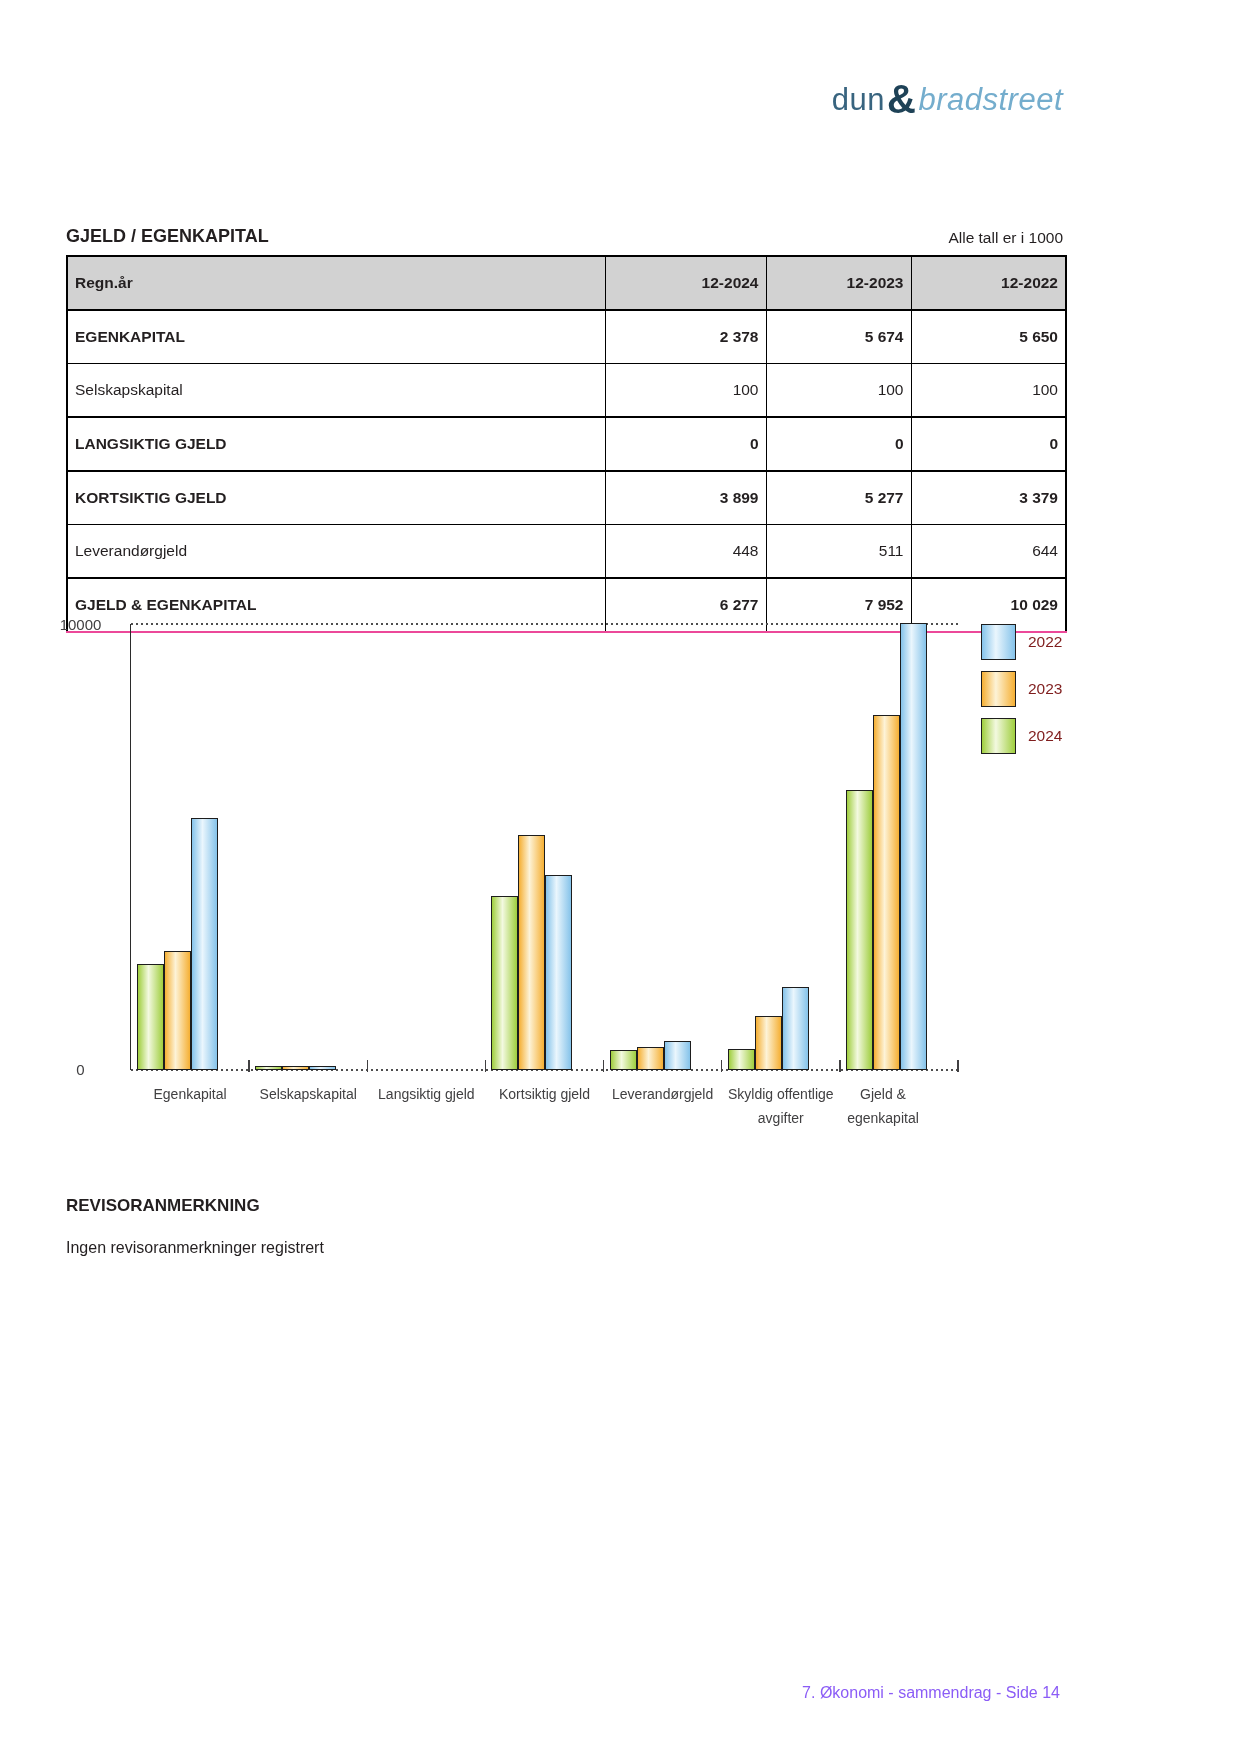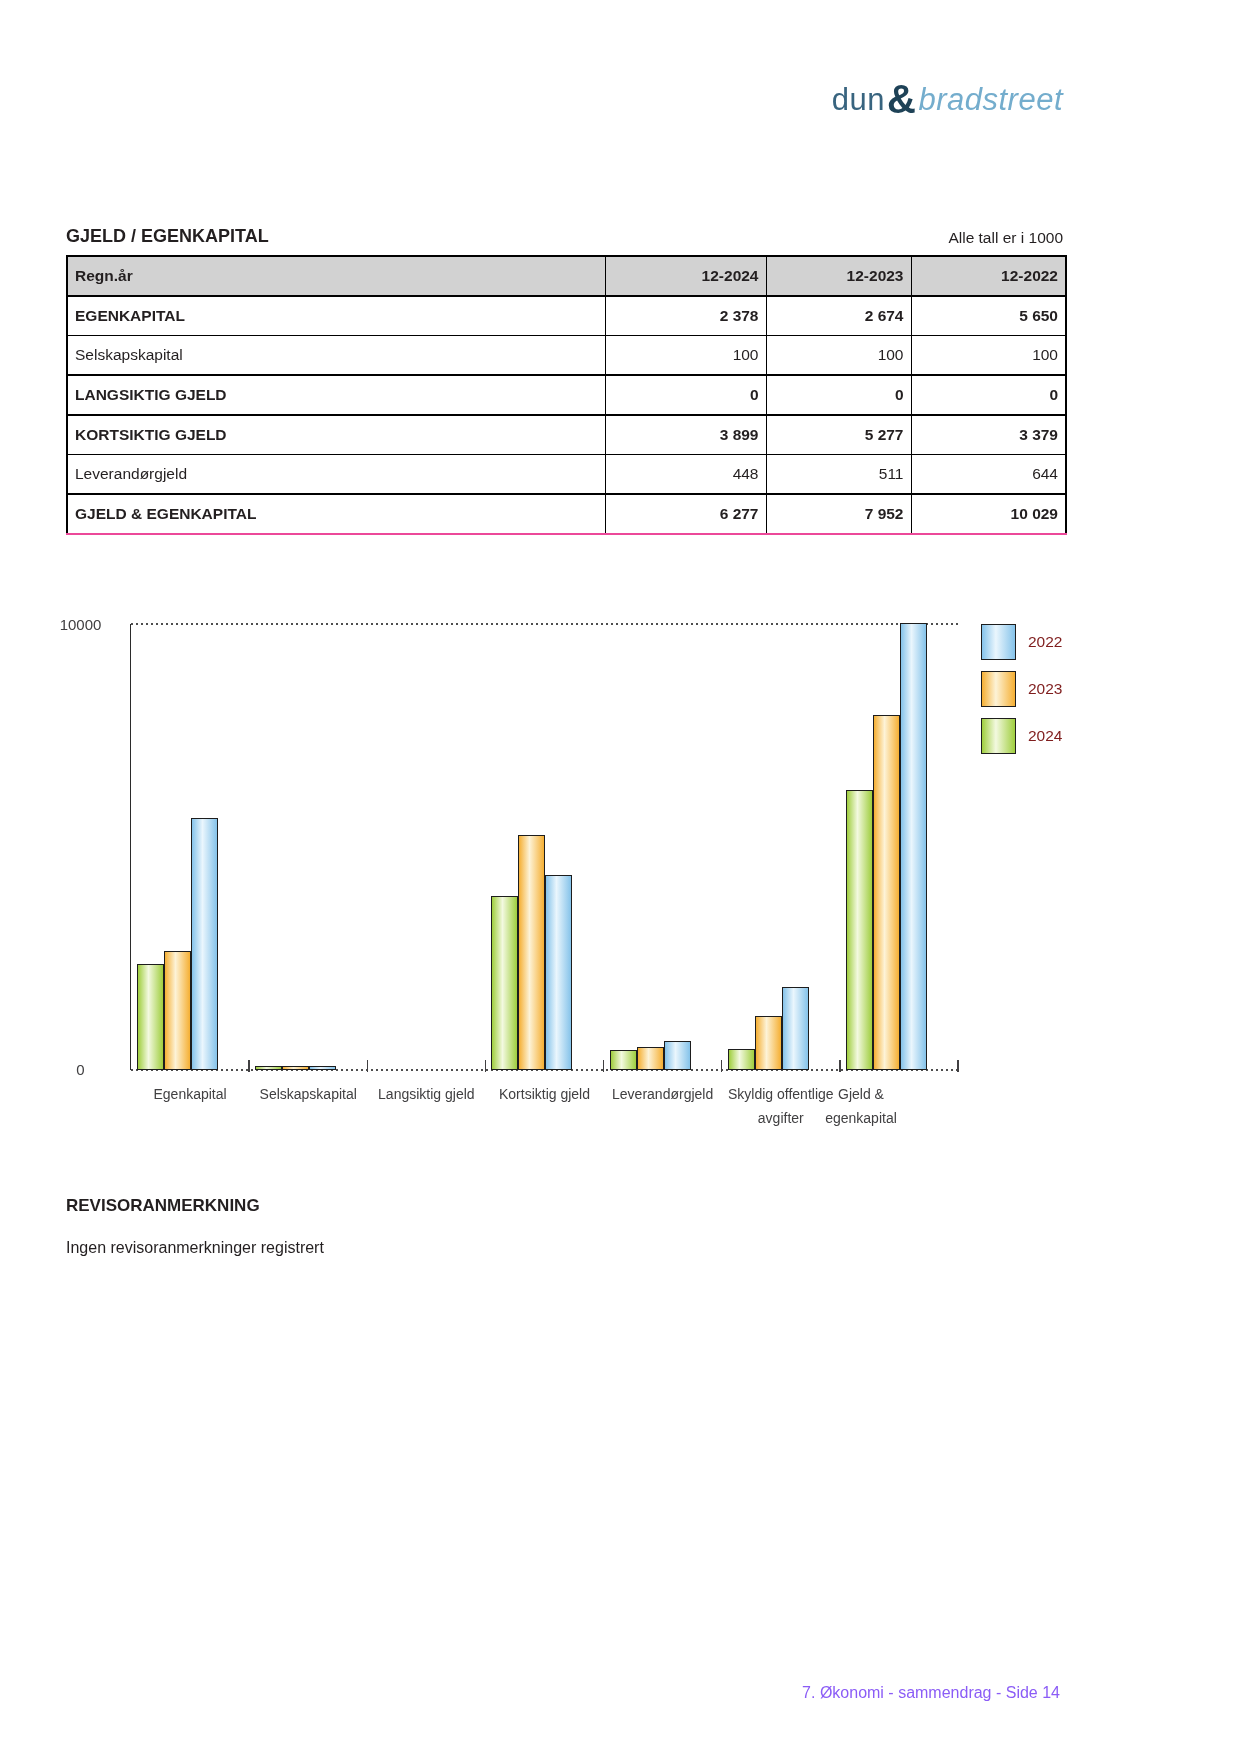--- a/index.html
+++ b/index.html
@@ -39,21 +39,21 @@
     position:absolute;left:66px;top:255px;
     width:999px;border-collapse:collapse;table-layout:fixed;
     font-size:15.5px;color:#231f20;
   }
   table.fin col.c0{width:538px;}
   table.fin col.c1{width:161px;}
   table.fin col.c2{width:145px;}
   table.fin col.c3{width:155px;}
   table.fin th, table.fin td{
     border-left:1px solid #000;border-right:1px solid #000;
-    height:30px;padding:4px 7px;overflow:hidden;white-space:nowrap;
+    height:30px;padding:11px 7px;overflow:hidden;white-space:nowrap;
   }
   table.fin thead th{
     background:#d2d2d2;font-weight:bold;text-align:right;
     border-top:2px solid #000;border-bottom:2px solid #000;
   }
   table.fin thead th:first-child{text-align:left;}
   table.fin td.lbl{text-align:left;}
   table.fin td.num{text-align:right;}
   table.fin tr.bold td{font-weight:bold;border-top:2px solid #000;}
   table.fin tr.normal td{font-weight:normal;border-top:1px solid #000;}
@@ -130,21 +130,21 @@
         <th>Regn.år</th>
         <th>12-2024</th>
         <th>12-2023</th>
         <th>12-2022</th>
       </tr>
     </thead>
     <tbody id="table-body">
         <tr class="bold">
           <td class="lbl">EGENKAPITAL</td>
           <td class="num">2 378</td>
-          <td class="num">2 674</td>
+          <td class="num">5 674</td>
           <td class="num">5 650</td>
         </tr>
         <tr class="normal">
           <td class="lbl">Selskapskapital</td>
           <td class="num">100</td>
           <td class="num">100</td>
           <td class="num">100</td>
         </tr>
         <tr class="bold">
           <td class="lbl">LANGSIKTIG GJELD</td>
@@ -216,21 +216,21 @@
       <div class="bar" title="Skyldig offentlige avgifter 2023: 1211" style="left: 623.714px; height: 54.0106px; background: linear-gradient(90deg, rgb(245, 175, 51) 0%, rgb(253, 243, 215) 42%, rgb(245, 175, 51) 100%);"></div>
       <div class="bar" title="Skyldig offentlige avgifter 2022: 1858" style="left: 650.714px; height: 82.8668px; background: linear-gradient(90deg, rgb(133, 195, 234) 0%, rgb(234, 246, 253) 42%, rgb(133, 195, 234) 100%);"></div>
       <div class="cat-label" style="left: 574.786px;">
         <span>Skyldig offentlige</span>
         <span>avgifter</span>
       </div>
       <div class="axis-tick" style="left: 826.25px;"></div>
       <div class="bar" title="Gjeld &amp; egenkapital 2024: 6277" style="left: 714.857px; height: 279.954px; background: linear-gradient(90deg, rgb(159, 206, 62) 0%, rgb(243, 249, 224) 42%, rgb(159, 206, 62) 100%);"></div>
       <div class="bar" title="Gjeld &amp; egenkapital 2023: 7952" style="left: 741.857px; height: 354.659px; background: linear-gradient(90deg, rgb(245, 175, 51) 0%, rgb(253, 243, 215) 42%, rgb(245, 175, 51) 100%);"></div>
       <div class="bar" title="Gjeld &amp; egenkapital 2022: 10029" style="left: 768.857px; height: 447.293px; background: linear-gradient(90deg, rgb(133, 195, 234) 0%, rgb(234, 246, 253) 42%, rgb(133, 195, 234) 100%);"></div>
-      <div class="cat-label" style="left: 655px;">
+      <div class="cat-label" style="left: 677px;">
         <span>Gjeld &amp;</span>
         <span>egenkapital</span>
       </div>
     </div>
 
   <div class="legend" id="legend">
       <div class="legend-item" style="top: 0px;">
         <div class="legend-swatch" style="background: linear-gradient(90deg, rgb(133, 195, 234) 0%, rgb(234, 246, 253) 42%, rgb(133, 195, 234) 100%);"></div>
         <div class="legend-label">2022</div>
       </div>

